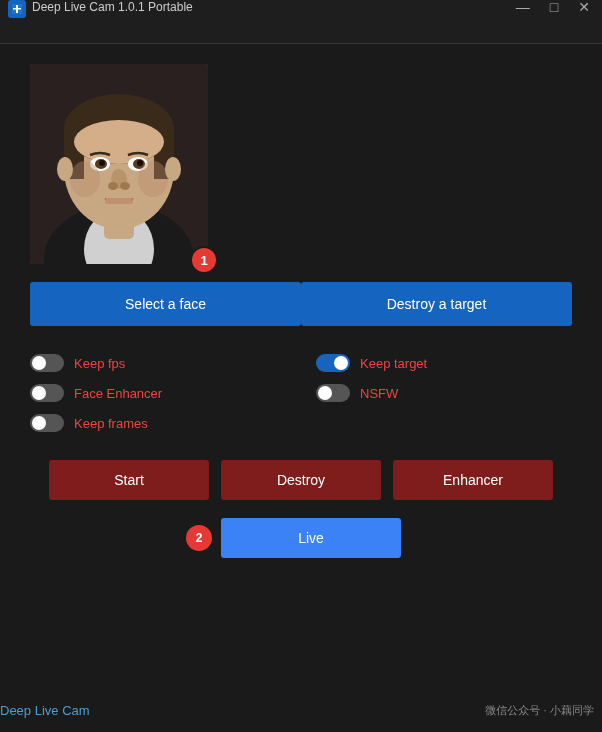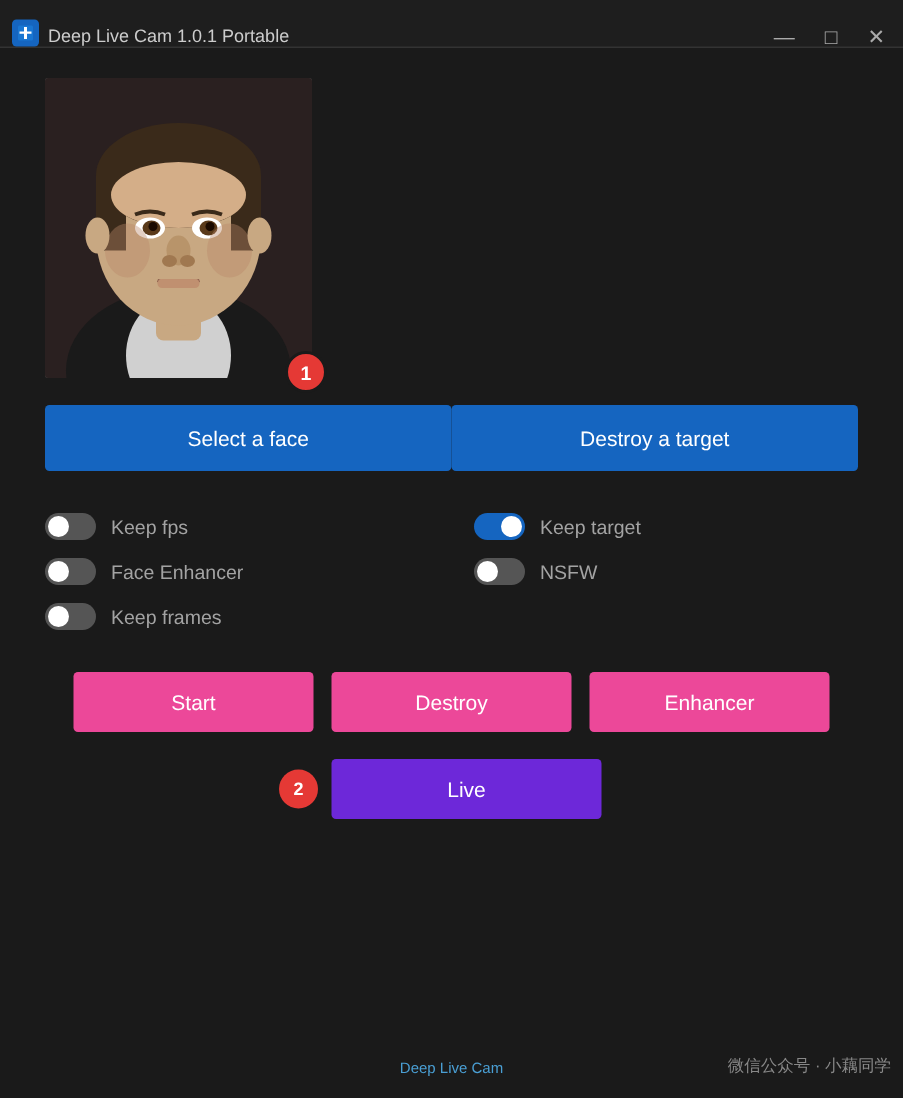--- a/index.html
+++ b/index.html
@@ -9,24 +9,24 @@
       height: 732px;
       background: #1a1a1a;
       font-family: 'Segoe UI', Arial, sans-serif;
       overflow: hidden;
       position: relative;
     }
 
     
     .title-bar {
       width: 100%;
-      height: 32px;
+      height: 44px;
       background: #1e1e1e;
       display: flex;
-      align-items: flex-end;
+      align-items: flex-start;
       padding: 0 8px;
       border-bottom: 1px solid #333;
       position: relative;
     }
 
     .title-bar-icon {
       width: 18px;
       height: 18px;
       margin-right: 6px;
       background: #1565C0;
@@ -179,34 +179,34 @@
       top: 2px;
       left: 2px;
       transition: left 0.2s;
     }
 
     .toggle.on::after {
       left: 18px;
     }
 
     .toggle-label {
-      color: #a3a3a3;
+      color: #ef4444;
       font-size: 13px;
     }
 
     
     .action-buttons {
       display: flex;
       gap: 12px;
       justify-content: center;
       margin-top: 10px;
     }
 
     .btn-action {
-      background: #ec4899;
+      background: #7f1d1d;
       color: white;
       border: none;
       padding: 12px 0;
       font-size: 14px;
       border-radius: 3px;
       cursor: pointer;
       flex: 1;
       font-family: inherit;
       max-width: 160px;
     }
@@ -230,41 +230,41 @@
       display: flex;
       align-items: center;
       justify-content: center;
       color: white;
       font-size: 12px;
       font-weight: bold;
       z-index: 2;
     }
 
     .btn-live {
-      background: #6d28d9;
+      background: #3b82f6;
       color: white;
       border: none;
       padding: 12px 0;
       font-size: 14px;
       border-radius: 3px;
       cursor: pointer;
       width: 180px;
       font-family: inherit;
       margin-left: 20px;
     }
 
     
     .footer {
       position: absolute;
       bottom: 14px;
       left: 0;
       right: 0;
-      text-align: center;
+      text-align: left;
       color: #4a9fd4;
-      font-size: 10px;
+      font-size: 13px;
     }
 
     .watermark {
       position: absolute;
       bottom: 14px;
       right: 8px;
       color: #888;
       font-size: 11px;
     }
   </style>

